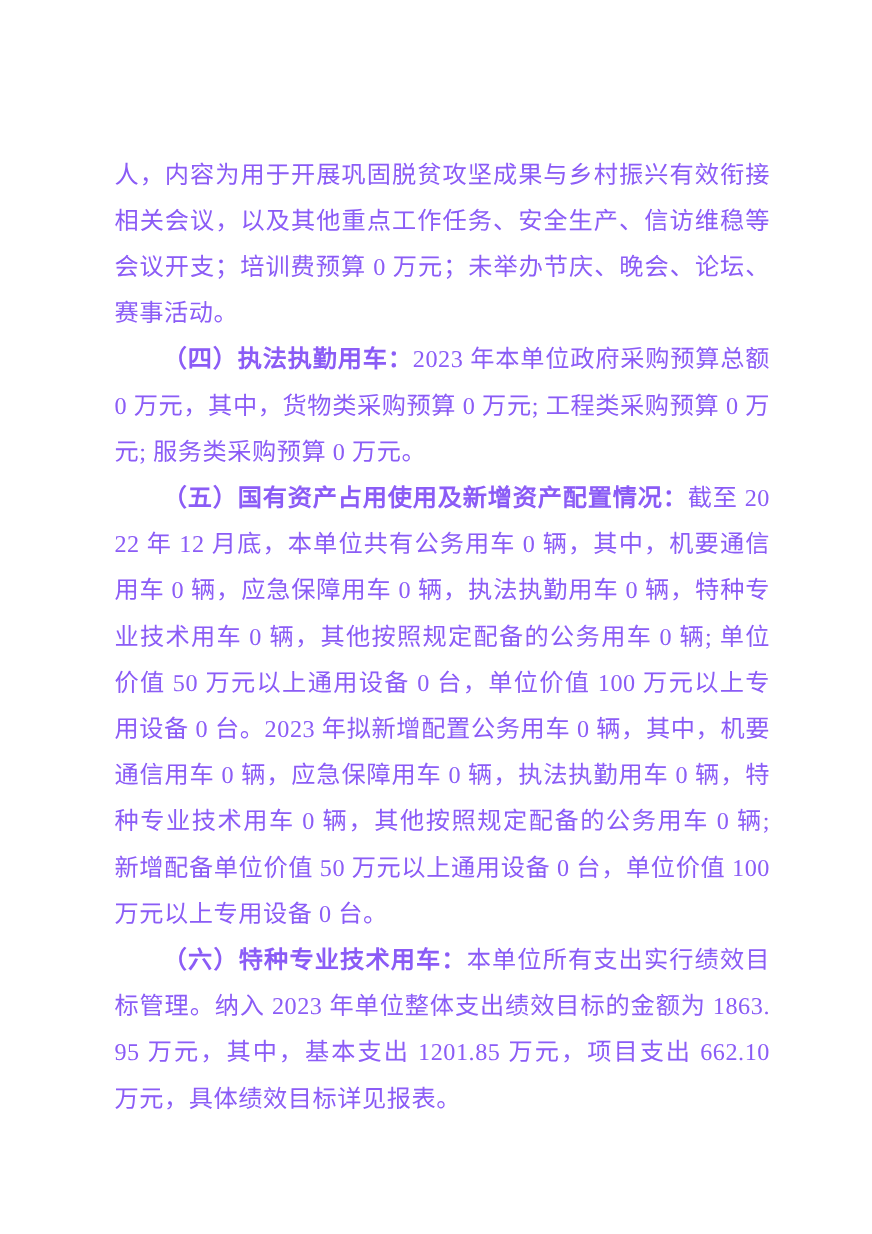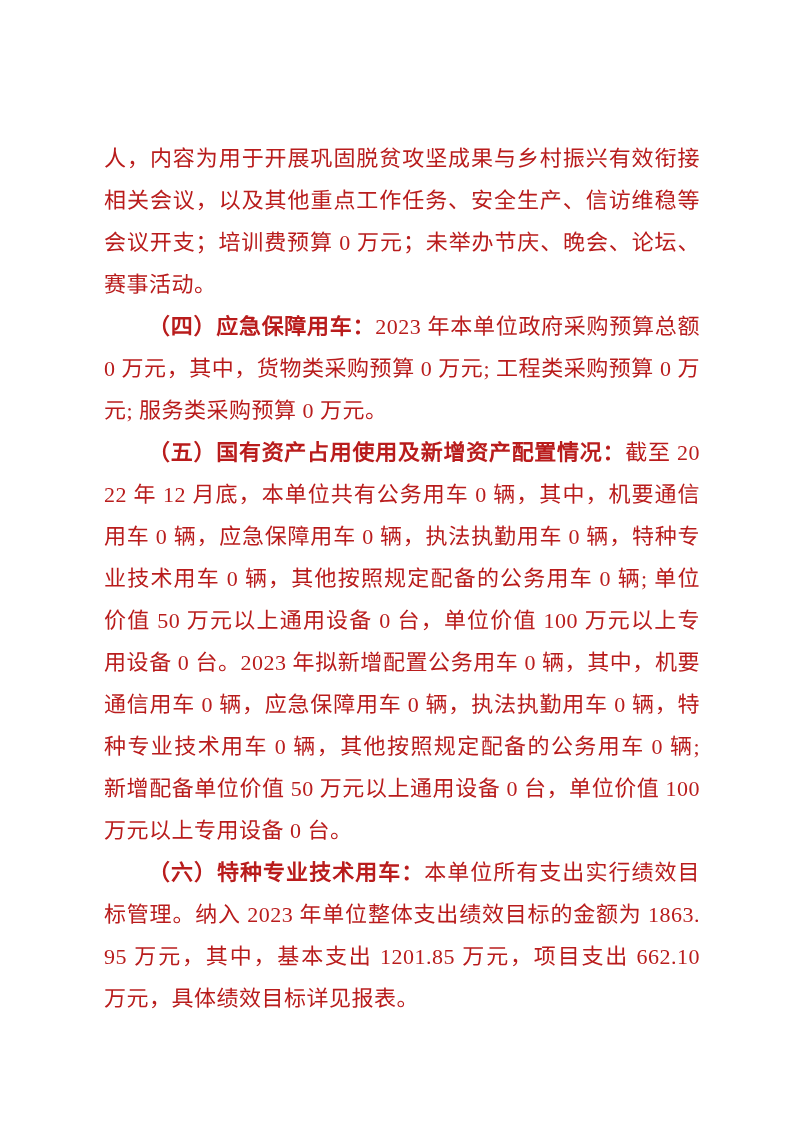--- a/index.html
+++ b/index.html
@@ -8,21 +8,21 @@
     background: #ffffff;
   }
   .page {
     position: relative;
     width: 793px;
     height: 1122px;
     margin: 0 auto;
     background: #ffffff;
     overflow: hidden;
     font-family: "Liberation Serif", "DejaVu Serif", serif;
-    color: #b91c1c;
+    color: #8b5cf6;
   }
   .content {
     position: absolute;
     top: 138px;
     left: 104px;
     width: 596px;
   }
   .para {
     margin: 0;
     font-size: 22px;
@@ -43,21 +43,21 @@
 <body>
 
 <div class="page">
   <div class="content">
 
     <p class="para no-indent">
       <span>人，内容为用于开展巩固脱贫攻坚成果与乡村振兴有效衔接相关会议，以及其他重点工作任务、安全生产、信访维稳等会议开支；培训费预算 0 万元；未举办节庆、晚会、论坛、赛事活动。</span>
     </p>
 
     <p class="para">
-      <strong>（四）应急保障用车：</strong><span>2023 年本单位政府采购预算总额 0 万元，其中，货物类采购预算 0 万元; 工程类采购预算 0 万元; 服务类采购预算 0 万元。</span>
+      <strong>（四）执法执勤用车：</strong><span>2023 年本单位政府采购预算总额 0 万元，其中，货物类采购预算 0 万元; 工程类采购预算 0 万元; 服务类采购预算 0 万元。</span>
     </p>
 
     <p class="para">
       <strong>（五）国有资产占用使用及新增资产配置情况：</strong><span>截至 2022 年 12 月底，本单位共有公务用车 0 辆，其中，机要通信用车 0 辆，应急保障用车 0 辆，执法执勤用车 0 辆，特种专业技术用车 0 辆，其他按照规定配备的公务用车 0 辆; 单位价值 50 万元以上通用设备 0 台，单位价值 100 万元以上专用设备 0 台。2023 年拟新增配置公务用车 0 辆，其中，机要通信用车 0 辆，应急保障用车 0 辆，执法执勤用车 0 辆，特种专业技术用车 0 辆，其他按照规定配备的公务用车 0 辆; 新增配备单位价值 50 万元以上通用设备 0 台，单位价值 100 万元以上专用设备 0 台。</span>
     </p>
 
     <p class="para">
       <strong>（六）特种专业技术用车：</strong><span>本单位所有支出实行绩效目标管理。纳入 2023 年单位整体支出绩效目标的金额为 1863.95 万元，其中，基本支出 1201.85 万元，项目支出 662.10 万元，具体绩效目标详见报表。</span>
     </p>
 

